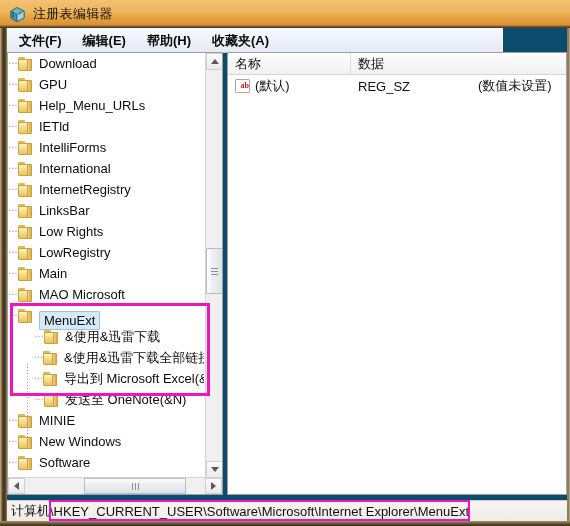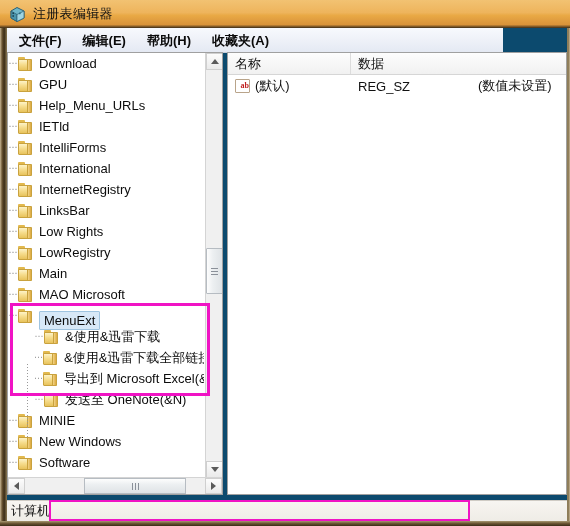--- a/index.html
+++ b/index.html
@@ -369,16 +369,17 @@
             <span>(默认)</span>
           </div>
           <div class="lv-td c1">REG_SZ</div>
           <div class="lv-td c2">(数值未设置)</div>
         </div>
       </div>
   </div>
 
   <div class="statusbar">
     <span class="status-text">计算机</span>
+      <span class="status-text" style="padding-left:0">\HKEY_CURRENT_USER\Software\Microsoft\Internet Explorer\MenuExt</span>
   </div>
   <div class="hl-path"></div>
 
 </div>
 
 </body></html>

